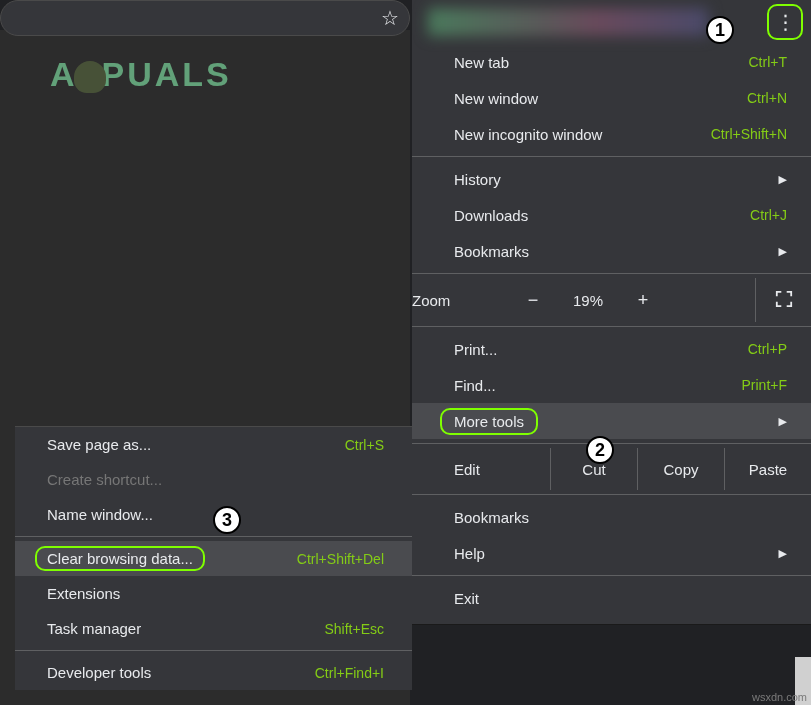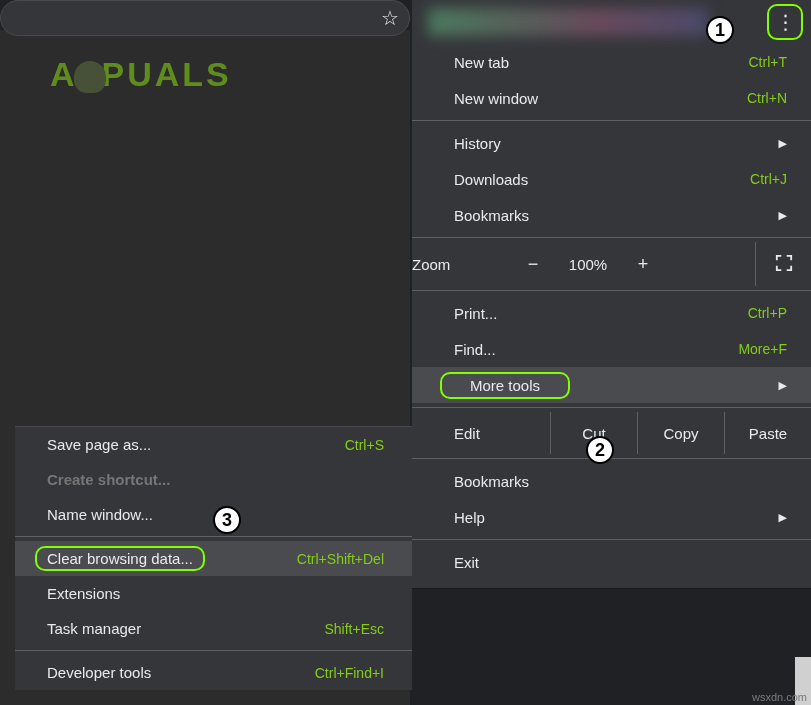--- a/index.html
+++ b/index.html
@@ -18,21 +18,21 @@
     left: 0; top: 30px;
     width: 410px; height: 675px;
     background: #2c2c2c;
   }
   .logo {
     position: absolute;
     left: 50px; top: 55px;
     font-size: 34px;
     font-weight: bold;
     letter-spacing: 3px;
-    color: #84cc16;
+    color: #86efac;
     opacity: 0.6;
     font-family: Arial, sans-serif;
   }
   .logo .mark {
     display: inline-block;
     width: 32px; height: 32px;
     background: #5a6b3f;
     border-radius: 50% 50% 40% 40%;
     vertical-align: middle;
     margin: 0 -4px;
@@ -112,21 +112,21 @@
     height: 36px;
     display: flex;
     align-items: center;
     justify-content: space-between;
     padding: 0 24px 0 42px;
   }
   .menu-item.highlight { background: #4a4b4f; }
   .shortcut { color: #84cc16; font-size: 14px; }
   .arrow { color: #e8eaed; font-size: 11px; }
   .sep { height: 1px; background: #5f6062; margin: 4px 0; }
-  .disabled { color: #767676; font-weight: bold; }
+  .disabled { color: #767676; }
 
   .zoom-row {
     height: 44px;
     display: flex;
     align-items: center;
   }
   .zoom-row .label { width: 96px; }
   .zoom-btn {
     width: 50px;
     text-align: center;
@@ -158,21 +158,21 @@
     display: flex;
     align-items: center;
     justify-content: center;
     border-left: 1px solid #5f6062;
   }
 
   .more-tools-wrap {
     display: inline-block;
     border: 2.5px solid #7fff00;
     border-radius: 10px;
-    padding: 3px 28px;
+    padding: 3px 12px;
     margin-left: -14px;
   }
 
   
   .sub-menu {
     position: absolute;
     left: 15px;
     top: 426px;
     width: 397px;
     background: #35363a;
@@ -233,20 +233,24 @@
   </div>
 
   <div class="menu-item">
     <span>New tab</span>
     <span class="shortcut">Ctrl+T</span>
   </div>
   <div class="menu-item">
     <span>New window</span>
     <span class="shortcut">Ctrl+N</span>
   </div>
+  <div class="menu-item">
+    <span>New incognito window</span>
+    <span class="shortcut">Ctrl+Shift+N</span>
+  </div>
 
   <div class="sep"></div>
 
   <div class="menu-item">
     <span>History</span>
     <span class="arrow">▶</span>
   </div>
   <div class="menu-item">
     <span>Downloads</span>
     <span class="shortcut">Ctrl+J</span>
@@ -254,40 +258,40 @@
   <div class="menu-item">
     <span>Bookmarks</span>
     <span class="arrow">▶</span>
   </div>
 
   <div class="sep"></div>
 
   <div class="zoom-row">
     <span class="label">Zoom</span>
     <span class="zoom-btn">−</span>
-    <span class="zoom-val">100%</span>
+    <span class="zoom-val">19%</span>
     <span class="zoom-btn">+</span>
     <span class="fullscreen">
       <span class="fs-icon">
         <svg viewBox="0 0 20 20">
             <path d="M2 7V2h5M18 7V2h-5M2 13v5h5M18 13v5h-5"></path>
           </svg>
       </span>
     </span>
   </div>
 
   <div class="sep"></div>
 
   <div class="menu-item">
     <span>Print...</span>
     <span class="shortcut">Ctrl+P</span>
   </div>
   <div class="menu-item">
     <span>Find...</span>
-    <span class="shortcut">More+F</span>
+    <span class="shortcut">Print+F</span>
   </div>
   <div class="menu-item highlight">
     <span class="more-tools-wrap">
       <span>More tools</span>
     </span>
     <span class="arrow">▶</span>
   </div>
 
   <div class="sep"></div>
 

